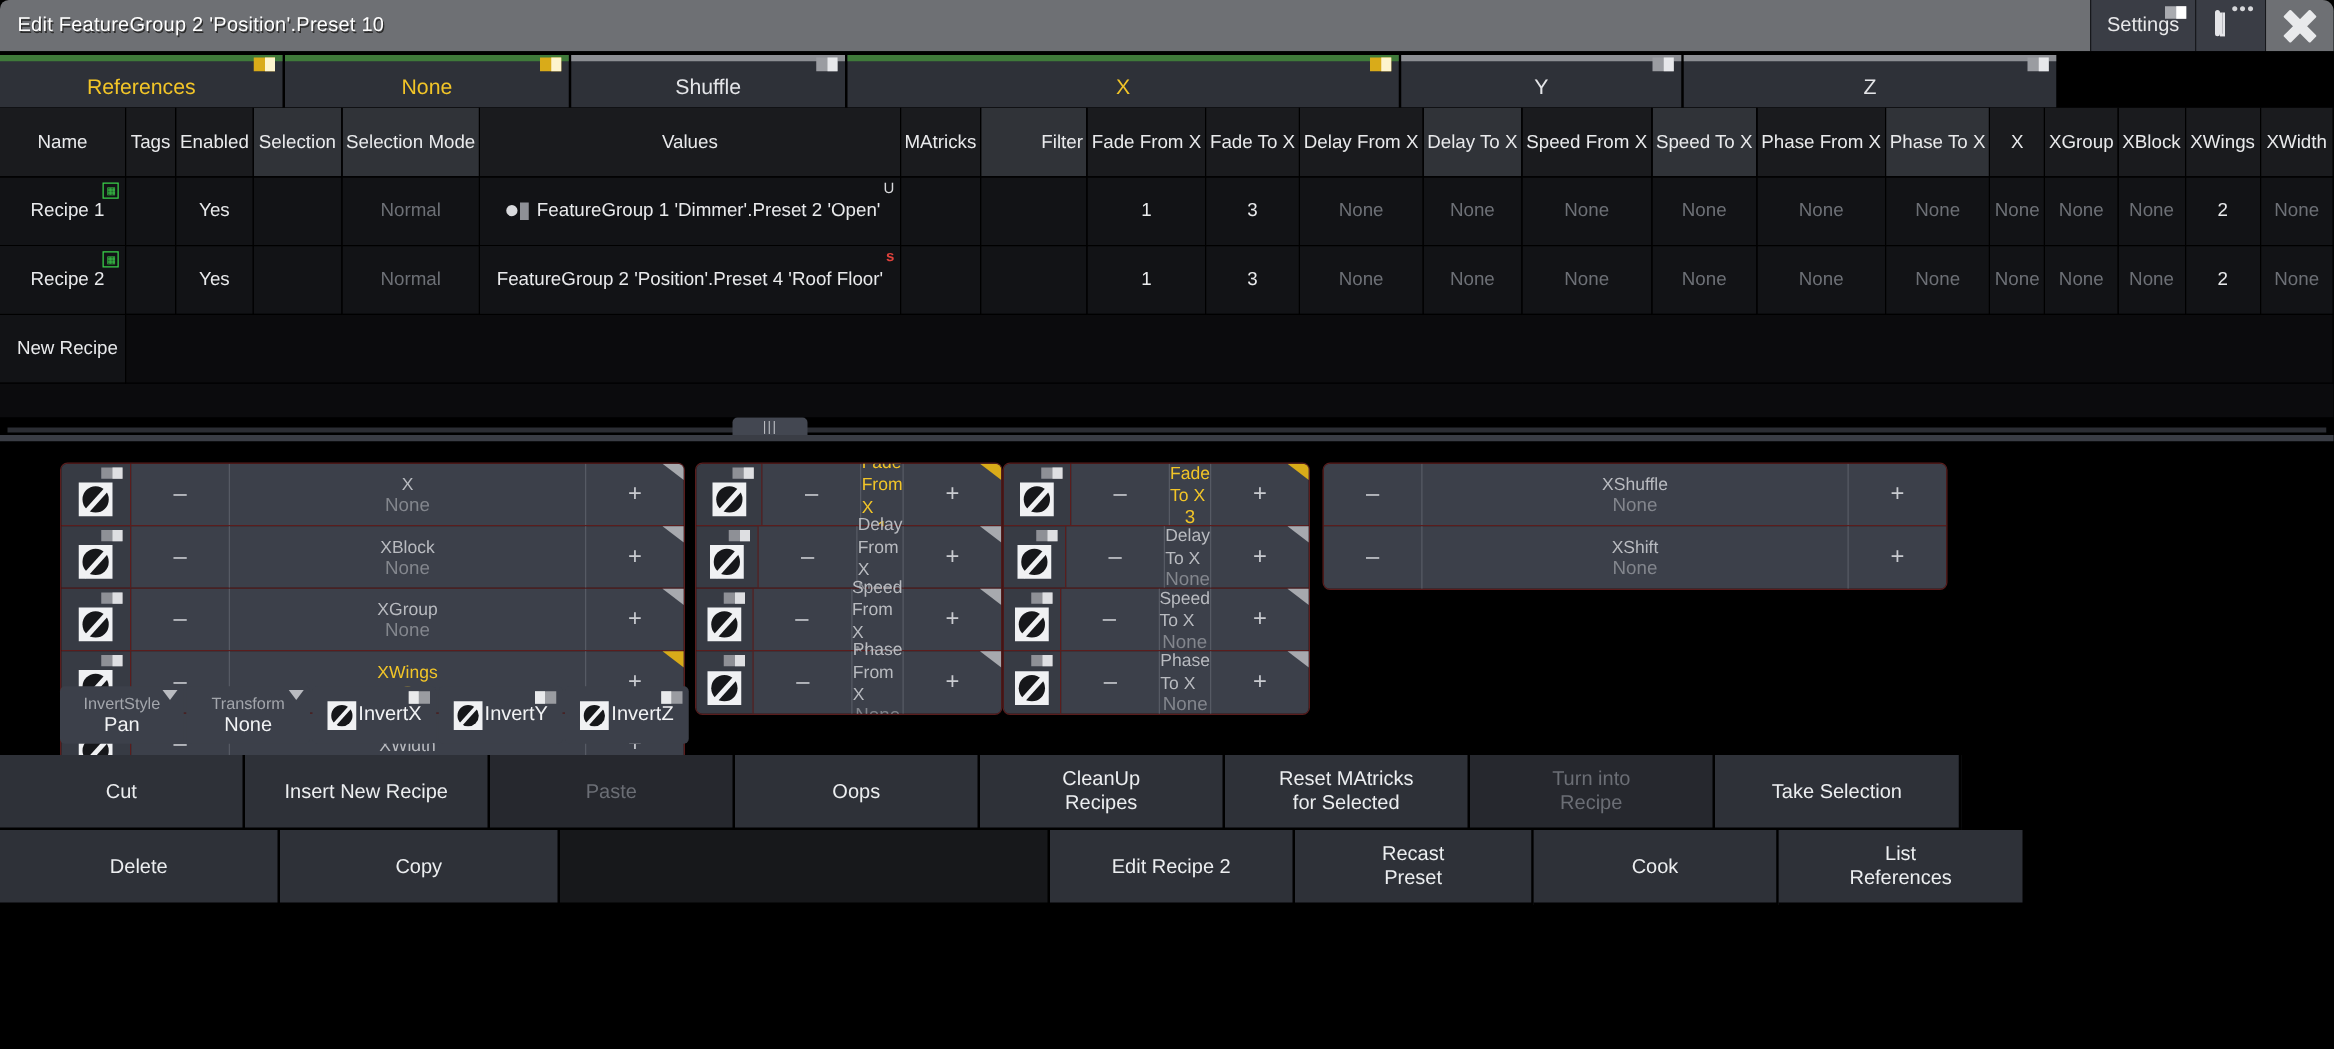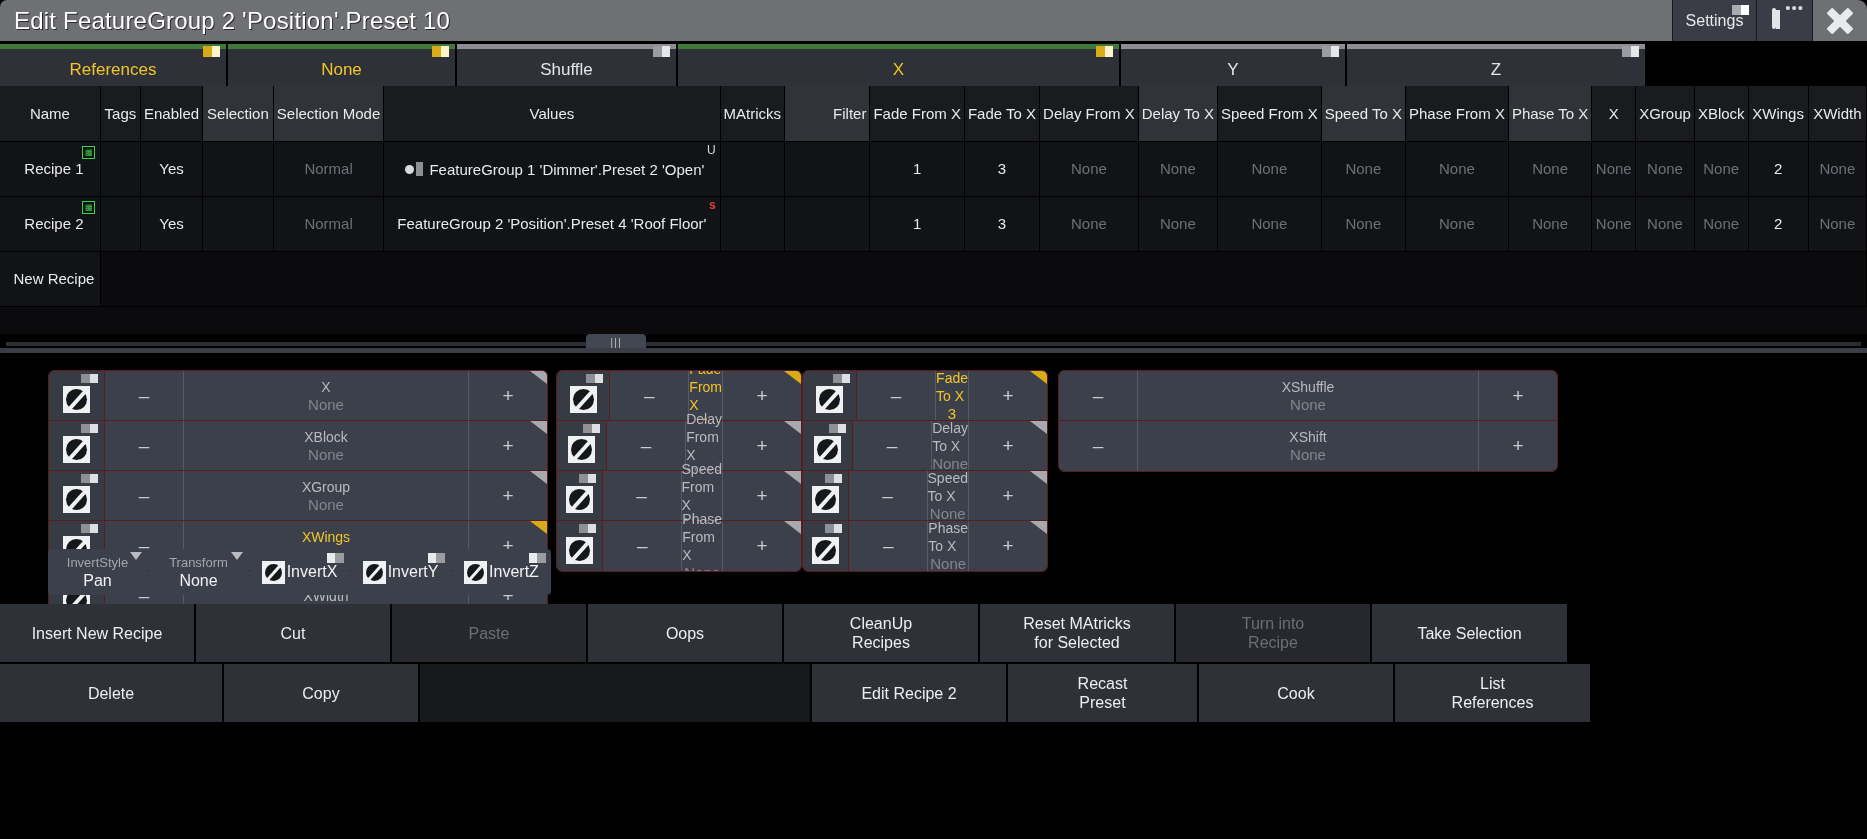--- a/index.html
+++ b/index.html
@@ -14,21 +14,21 @@
   
   .titlebar {
     position:absolute; left:0; top:0; width:1867px; height:41px;
     display:flex; align-items:stretch;
   }
   .title-main {
     flex:1; background:#6e7074; display:flex; align-items:center;
     padding-left:14px; border-top-left-radius:7px;
   }
   .title-main .ttl {
-    color:#fff; font-size:24px; letter-spacing:.2px;
+    color:#fff; font-size:16px; letter-spacing:.2px;
     text-shadow: 1px 1px 0 #2b2b2b;
   }
   .title-btn {
     background:#3a3d45; width:84px; position:relative;
     display:flex; align-items:center; justify-content:center;
     color:#e8e8ea; font-size:16px; border-left:1px solid #17181c;
   }
   .title-btn.settings { width:84px; }
   .title-btn.screen { width:56px; }
   .title-btn.close {
@@ -653,35 +653,35 @@
       <span class="sw">
           <i></i>
         </span>
       <span class="circ"></span>
       <span>InvertZ</span>
     </div>
   </div>
 
   <div class="cmdarea">
     <div class="cmdrow" id="cmdRow1">
+        <div class="cmdbtn" style="width: 196px; white-space: pre-line;">Cut</div>
         <div class="cmdbtn" style="width: 196px; white-space: pre-line;">Insert New Recipe</div>
-        <div class="cmdbtn" style="width: 196px; white-space: pre-line;">Cut</div>
         <div class="cmdbtn disabled" style="width: 196px; white-space: pre-line;">Paste</div>
         <div class="cmdbtn" style="width: 196px; white-space: pre-line;">Oops</div>
         <div class="cmdbtn" style="width: 196px; white-space: pre-line;">CleanUp
 Recipes</div>
         <div class="cmdbtn" style="width: 196px; white-space: pre-line;">Reset MAtricks
 for Selected</div>
         <div class="cmdbtn disabled" style="width: 196px; white-space: pre-line;">Turn into
 Recipe</div>
         <div class="cmdbtn" style="width: 197px; white-space: pre-line;">Take Selection</div>
       </div>
     <div class="cmdrow" id="cmdRow2">
         <div class="cmdbtn" style="width: 224px; white-space: pre-line;">Delete</div>
-        <div class="cmdbtn" style="width: 196px; white-space: pre-line;">Copy</div>
+        <div class="cmdbtn" style="width: 224px; white-space: pre-line;">Copy</div>
         <div class="cmdbtn empty" style="width: 392px; white-space: pre-line;"></div>
         <div class="cmdbtn" style="width: 196px; white-space: pre-line;">Edit Recipe 2</div>
         <div class="cmdbtn" style="width: 191px; white-space: pre-line;">Recast
 Preset</div>
         <div class="cmdbtn" style="width: 196px; white-space: pre-line;">Cook</div>
         <div class="cmdbtn" style="width: 197px; white-space: pre-line;">List
 References</div>
       </div>
   </div>
   <div class="footerfill"></div>

